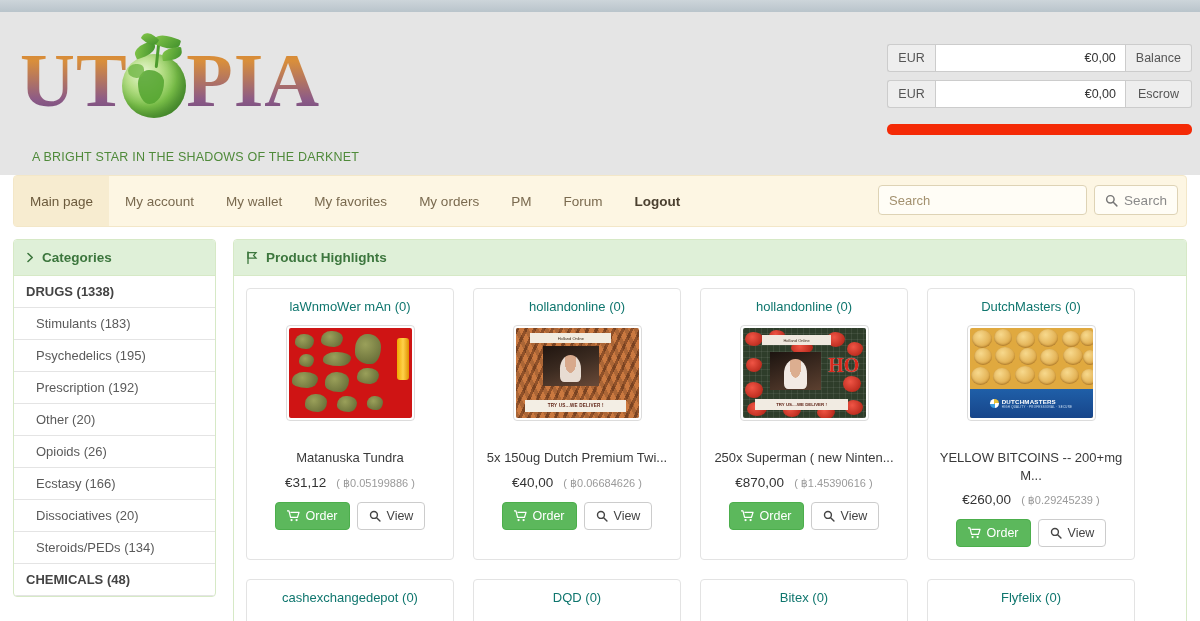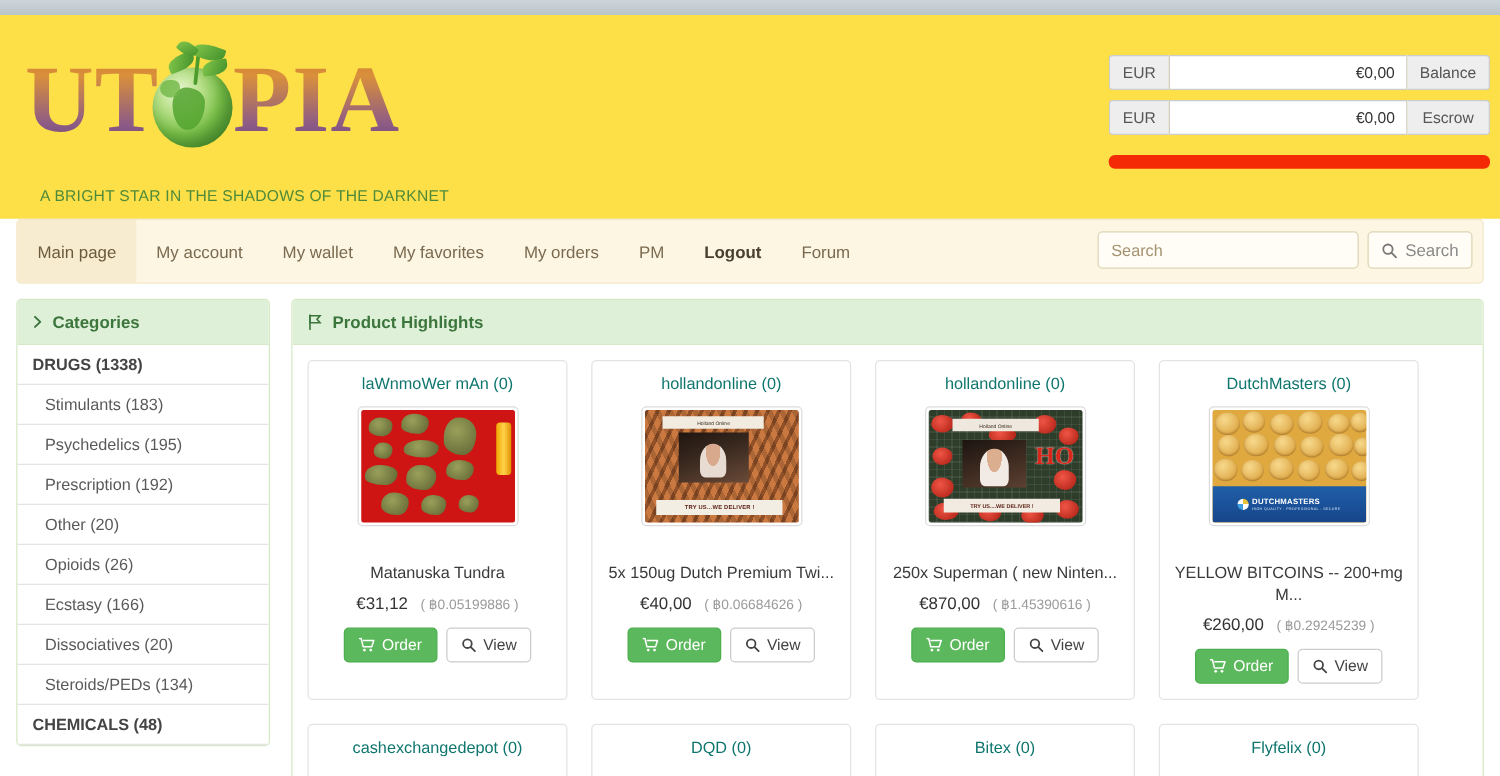--- a/index.html
+++ b/index.html
@@ -16,21 +16,21 @@
   
   .top-strip {
     width: 1200px; height: 12px;
     background: linear-gradient(#cdd5da, #b9c4cb);
   }
 
   
   .header {
     position: relative;
     width: 1200px; height: 163px;
-    background: #fde047;
+    background: #e5e5e5;
     text-decoration: underline;
   }
 
   
   .logo-wrap {
     position: absolute;
     left: 14px; top: 20px;
     width: 300px;
   }
   .logo-art {
@@ -513,22 +513,22 @@
 </div>
 
 <div class="navbar">
   <div class="nav-items">
     <div class="nav-item active">Main page</div>
     <div class="nav-item">My account</div>
     <div class="nav-item">My wallet</div>
     <div class="nav-item">My favorites</div>
     <div class="nav-item">My orders</div>
     <div class="nav-item">PM</div>
+    <div class="nav-item">Forum</div>
     <div class="nav-item bold">Logout</div>
-    <div class="nav-item">Forum</div>
   </div>
   <div class="search-wrap">
     <input class="search-input" type="text" placeholder="Search" style="">
     <div class="search-btn">
       <span>
         <svg width="13" height="13" viewBox="0 0 16 16" fill="none" stroke="#777" stroke-width="1.8">
           <circle cx="6.6" cy="6.6" r="4.6"></circle>
           <line x1="10.2" y1="10.2" x2="14.6" y2="14.6" stroke-linecap="round"></line>
         </svg>
       </span>

